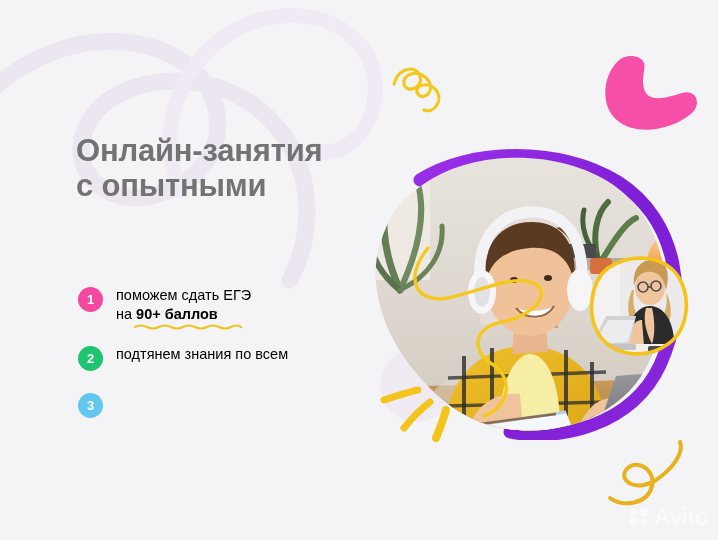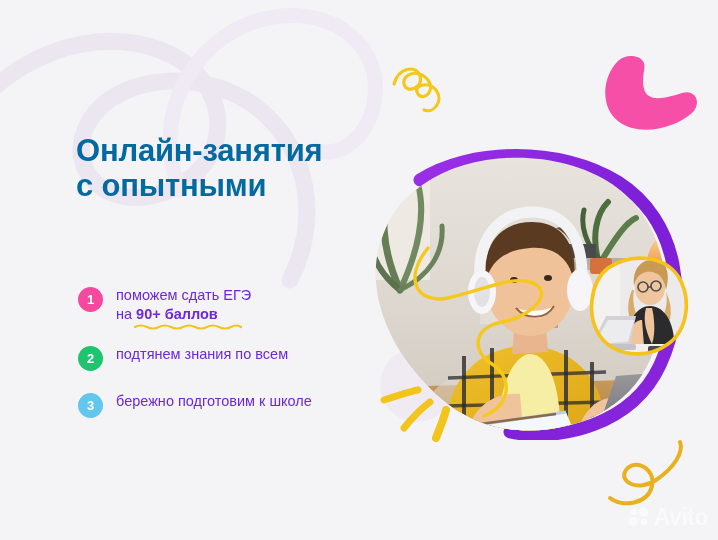--- a/index.html
+++ b/index.html
@@ -33,36 +33,36 @@
     border-radius:50%;background:#f0ebf3;
   }
   .dashes{position:absolute;left:378px;top:352px;width:100px;height:108px;}
 
   
   .heading{
     position:absolute;left:76px;top:133px;
     width:280px;
     font-size:31px;line-height:35px;
     font-weight:bold;
-    color:#0369a1;
+    color:#737373;
     letter-spacing:-0.2px;
   }
   .heading div{white-space:nowrap;}
 
   
   .list{position:absolute;left:78px;top:286px;width:300px;}
   .row{display:flex;align-items:flex-start;margin-bottom:21px;}
   .row:last-child{margin-bottom:0;}
   .badge{
     flex:0 0 auto;width:25px;height:25px;border-radius:50%;
     color:#ffffff;font-size:13px;font-weight:bold;
     display:flex;align-items:center;justify-content:center;
     margin-right:13px;margin-top:1px;
   }
-  .rtext{font-size:14.5px;line-height:19px;color:#6d28d9;font-weight:normal;}
+  .rtext{font-size:14.5px;line-height:19px;color:#000000;font-weight:normal;}
   .rtext span.u{position:relative;display:inline-block;font-weight:bold;}
   .wave{position:absolute;left:-2px;bottom:-6px;width:108px;height:7px;}
 
   
   .avito{
     position:absolute;right:10px;bottom:12px;
     display:flex;align-items:center;gap:4px;opacity:.55;
   }
   .avito .mark{width:22px;height:22px;}
   .avito .word{
@@ -284,23 +284,20 @@
 
     <div class="row">
       <div class="badge" style="background:#1ec46f">2</div>
       <div class="rtext">
         <span>подтянем знания по всем</span><br>
       </div>
     </div>
 
     <div class="row">
       <div class="badge" style="background:#62c7ef">3</div>
-      <div class="rtext">
-        <span>бережно подготовим к школе</span>
-      </div>
     </div>
 
   </div>
 
   <div class="avito">
     <svg class="mark" viewBox="0 0 22 22">
       <circle cx="6" cy="5.5" r="3.2" fill="#ffffff"></circle>
       <circle cx="15.5" cy="6" r="4.6" fill="#ffffff"></circle>
       <circle cx="5" cy="15.5" r="4.6" fill="#ffffff"></circle>
       <circle cx="16" cy="16" r="3.2" fill="#ffffff"></circle>

